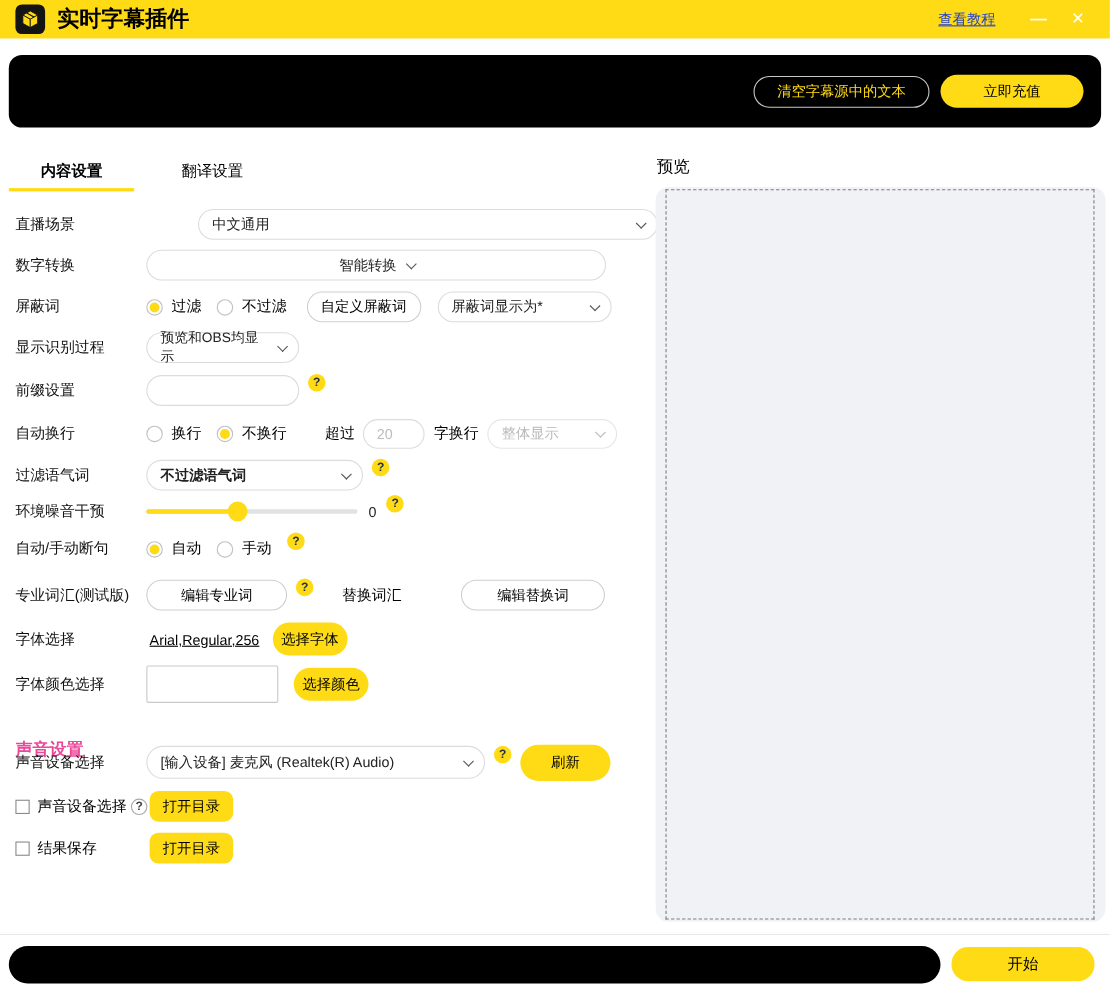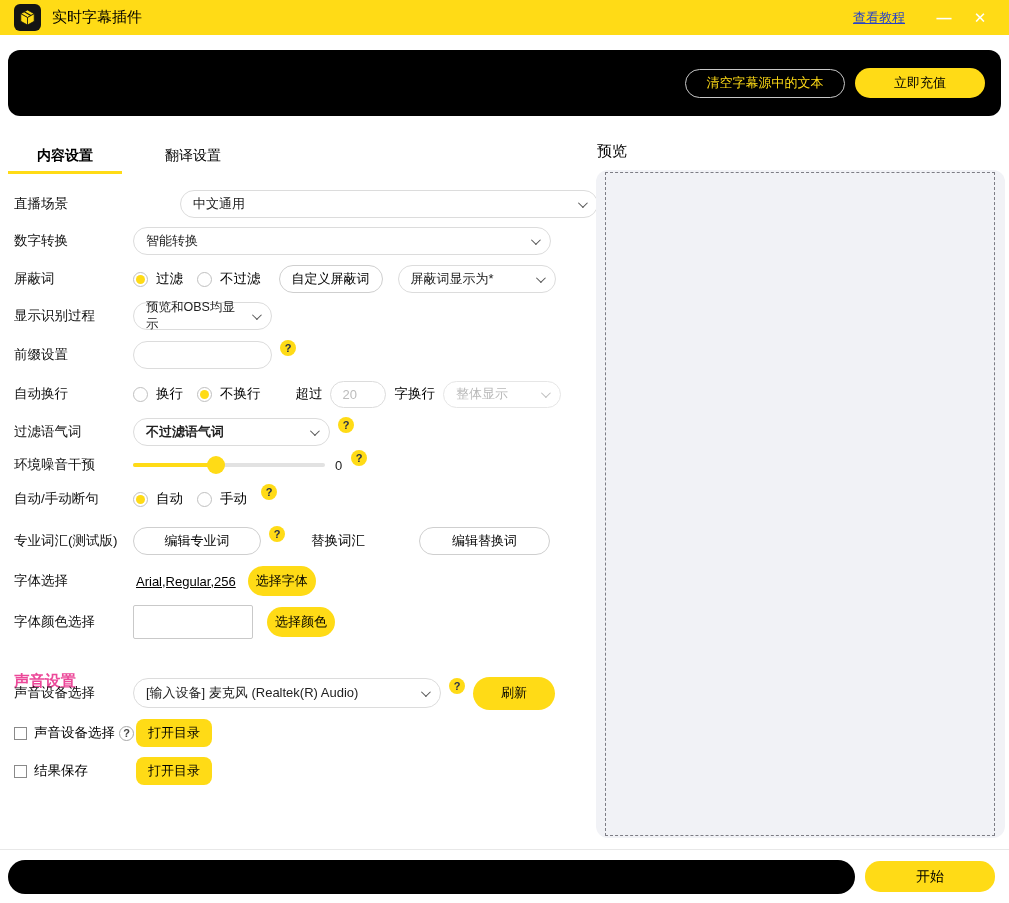--- a/index.html
+++ b/index.html
@@ -9,21 +9,21 @@
     --txt:#111;
   }
   *{box-sizing:border-box;margin:0;padding:0;font-family:"Liberation Sans","DejaVu Sans",sans-serif;}
   html,body{width:1009px;height:903px;background:#fff;overflow:hidden;}
   .app{position:relative;width:1009px;height:903px;background:#fff;}
 
   
   .titlebar{position:absolute;left:0;top:0;width:1009px;height:35px;background:var(--yellow);
     display:flex;align-items:center;padding:0 14px;}
   .logo{width:27px;height:27px;background:#141414;border-radius:6px;display:flex;align-items:center;justify-content:center;flex:none;}
-  .app-title{margin-left:11px;font-size:15px;font-weight:normal;color:#000;}
+  .app-title{margin-left:11px;font-size:20px;font-weight:bold;color:#000;}
   .titlebar-right{margin-left:auto;display:flex;align-items:center;}
   .tutorial{font-size:13px;color:var(--link);text-decoration:underline;cursor:pointer;}
   .win-btn{width:30px;text-align:center;color:#fff;font-size:15px;cursor:pointer;line-height:35px;}
   .win-min{margin-left:24px;font-weight:bold;}
   .win-close{margin-left:6px;}
 
   
   .banner{position:absolute;left:8px;top:50px;width:993px;height:66px;background:#000;border-radius:12px;
     display:flex;align-items:center;justify-content:flex-end;padding-right:16px;gap:10px;}
   .btn-clear{height:29px;width:160px;border:1px solid #c8c8c8;border-radius:15px;background:transparent;
@@ -121,21 +121,21 @@
   <div class="row" style="top:187px;gap:47px;">
     <div class="flabel">直播场景</div>
     <div class="select" style="width:418px;">
       <span>中文通用</span>
       <span class="chev"></span>
     </div>
   </div>
 
   <div class="row" style="top:224px;">
     <div class="flabel">数字转换</div>
-    <div class="select" style="width:418px;">
+    <div class="select" style="width:418px;justify-content:center;">
       <span>智能转换</span>
       <span class="chev"></span>
     </div>
   </div>
 
   <div class="row" style="top:299px;">
     <div class="flabel">显示识别过程</div>
     <div class="select" style="width:139px;">
       <span style="font-size:12.5px;">预览和OBS均显示</span>
       <span class="chev"></span>

